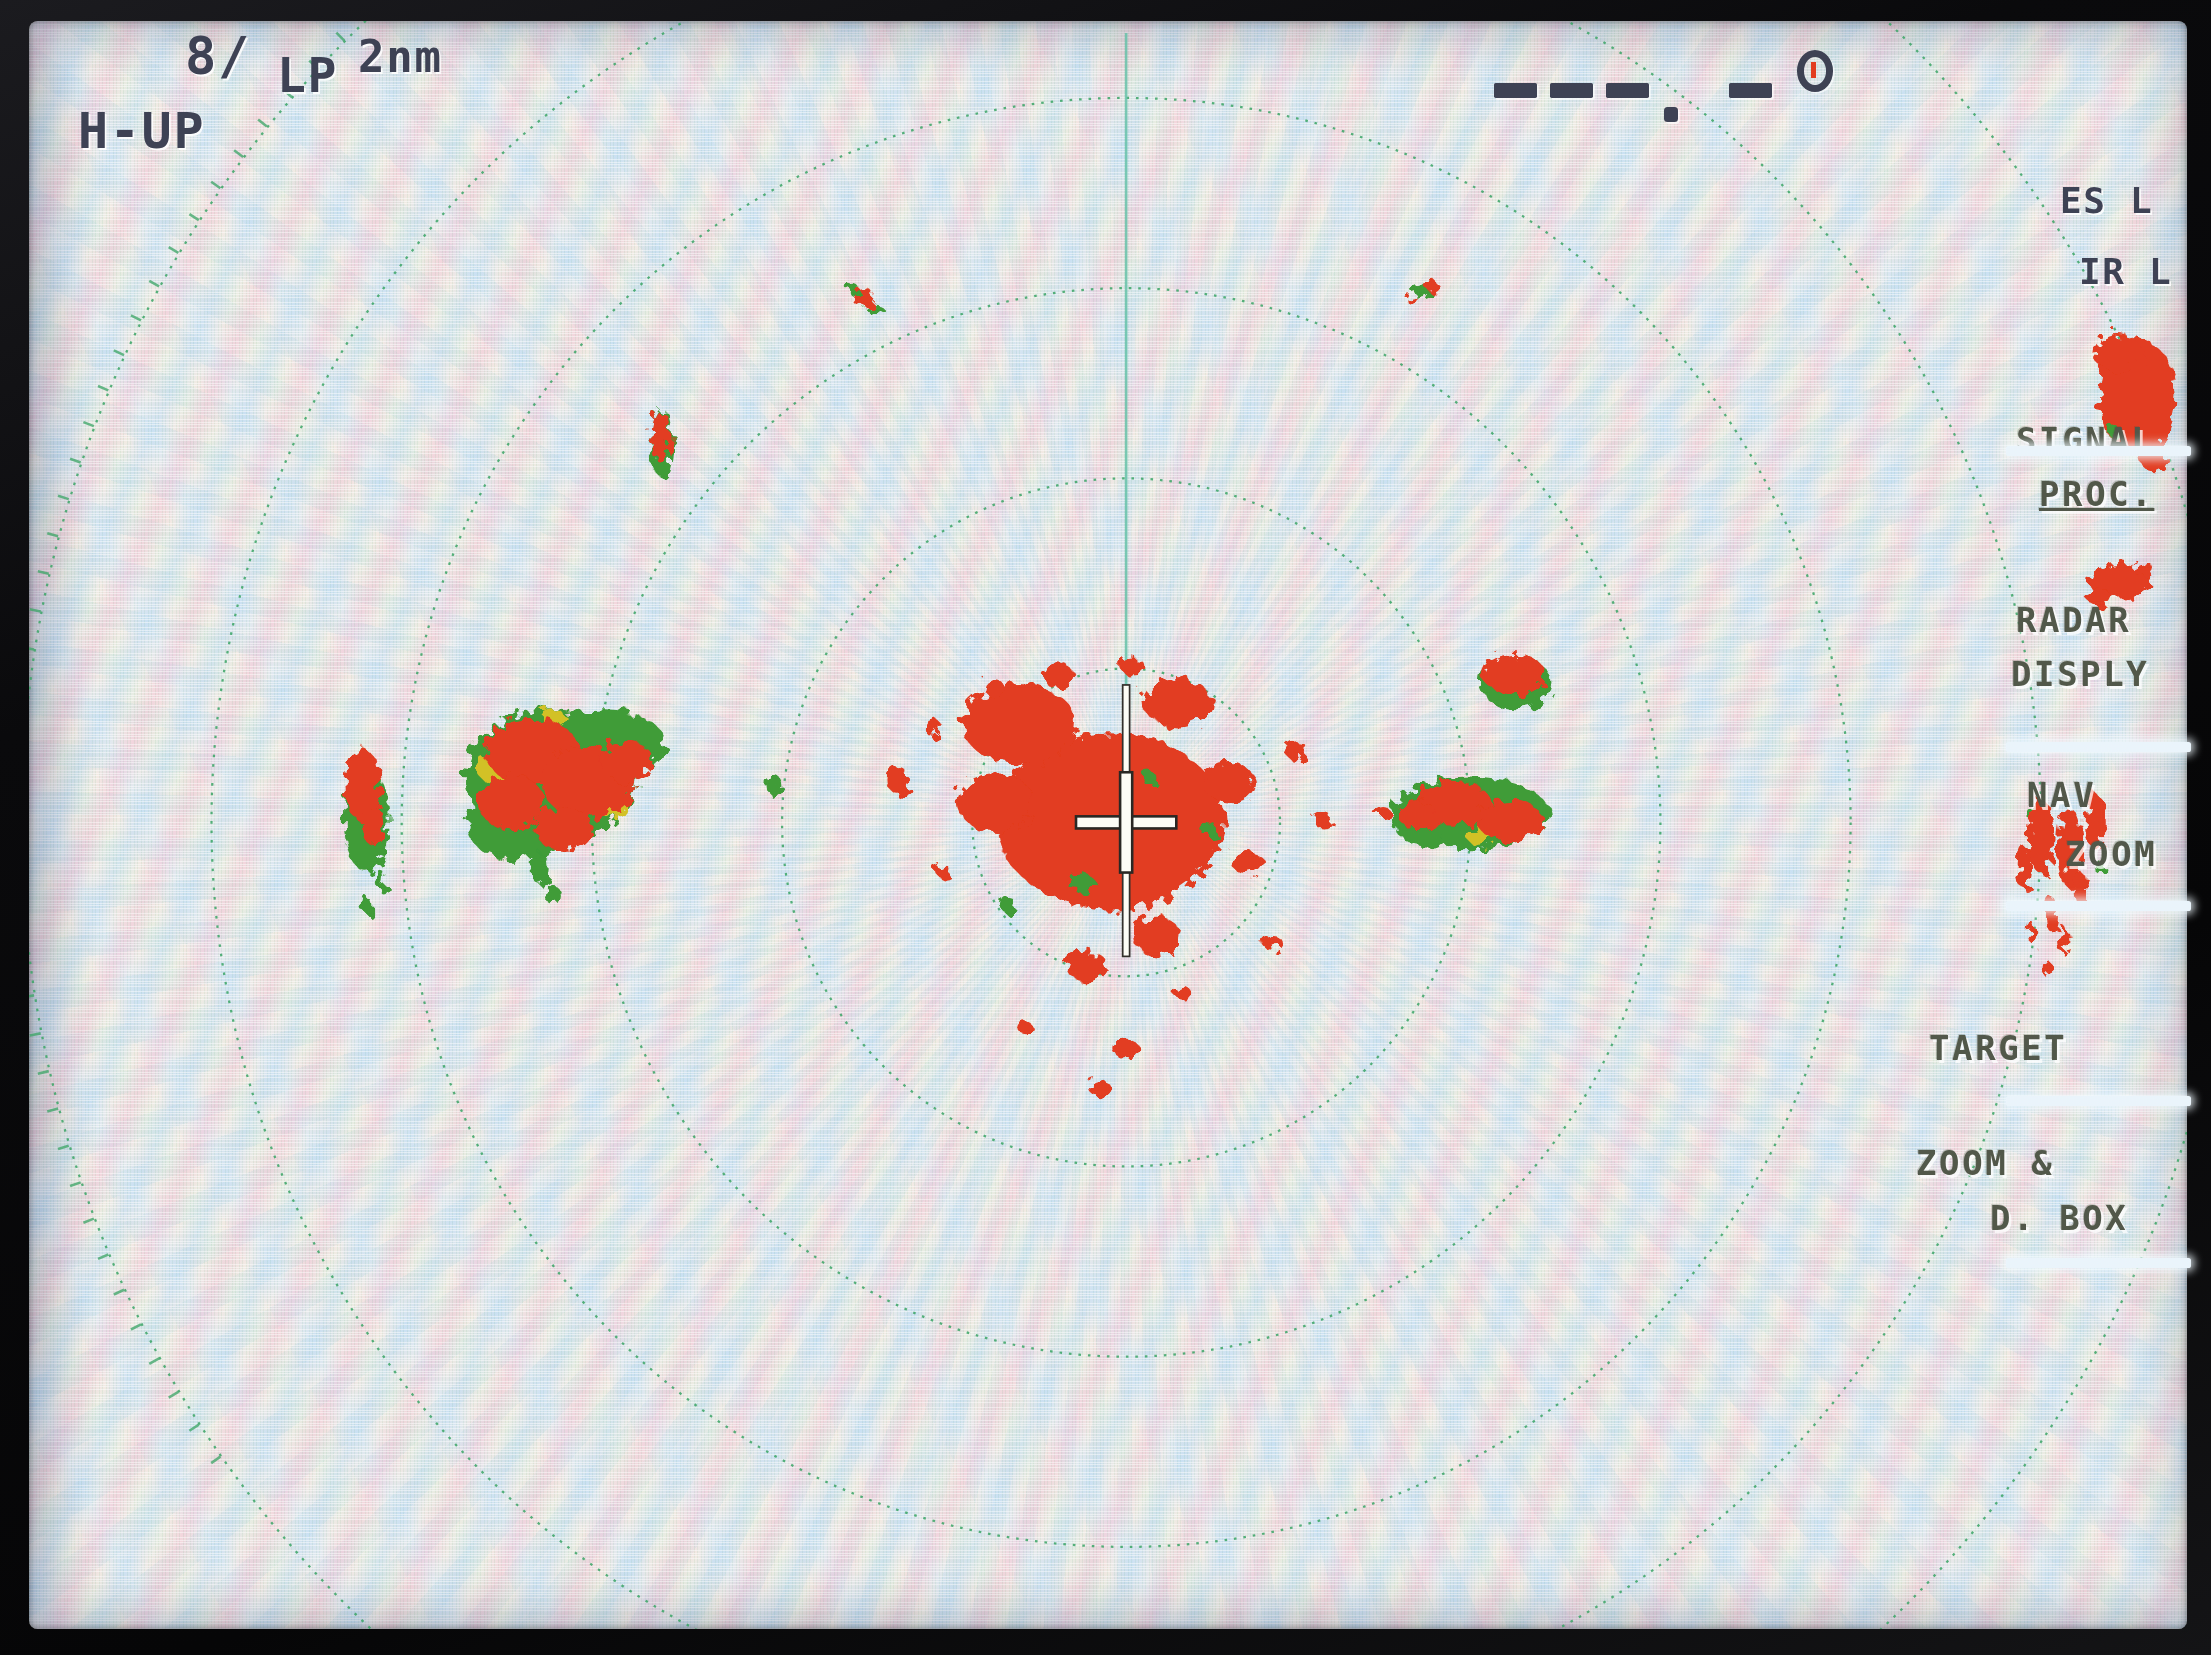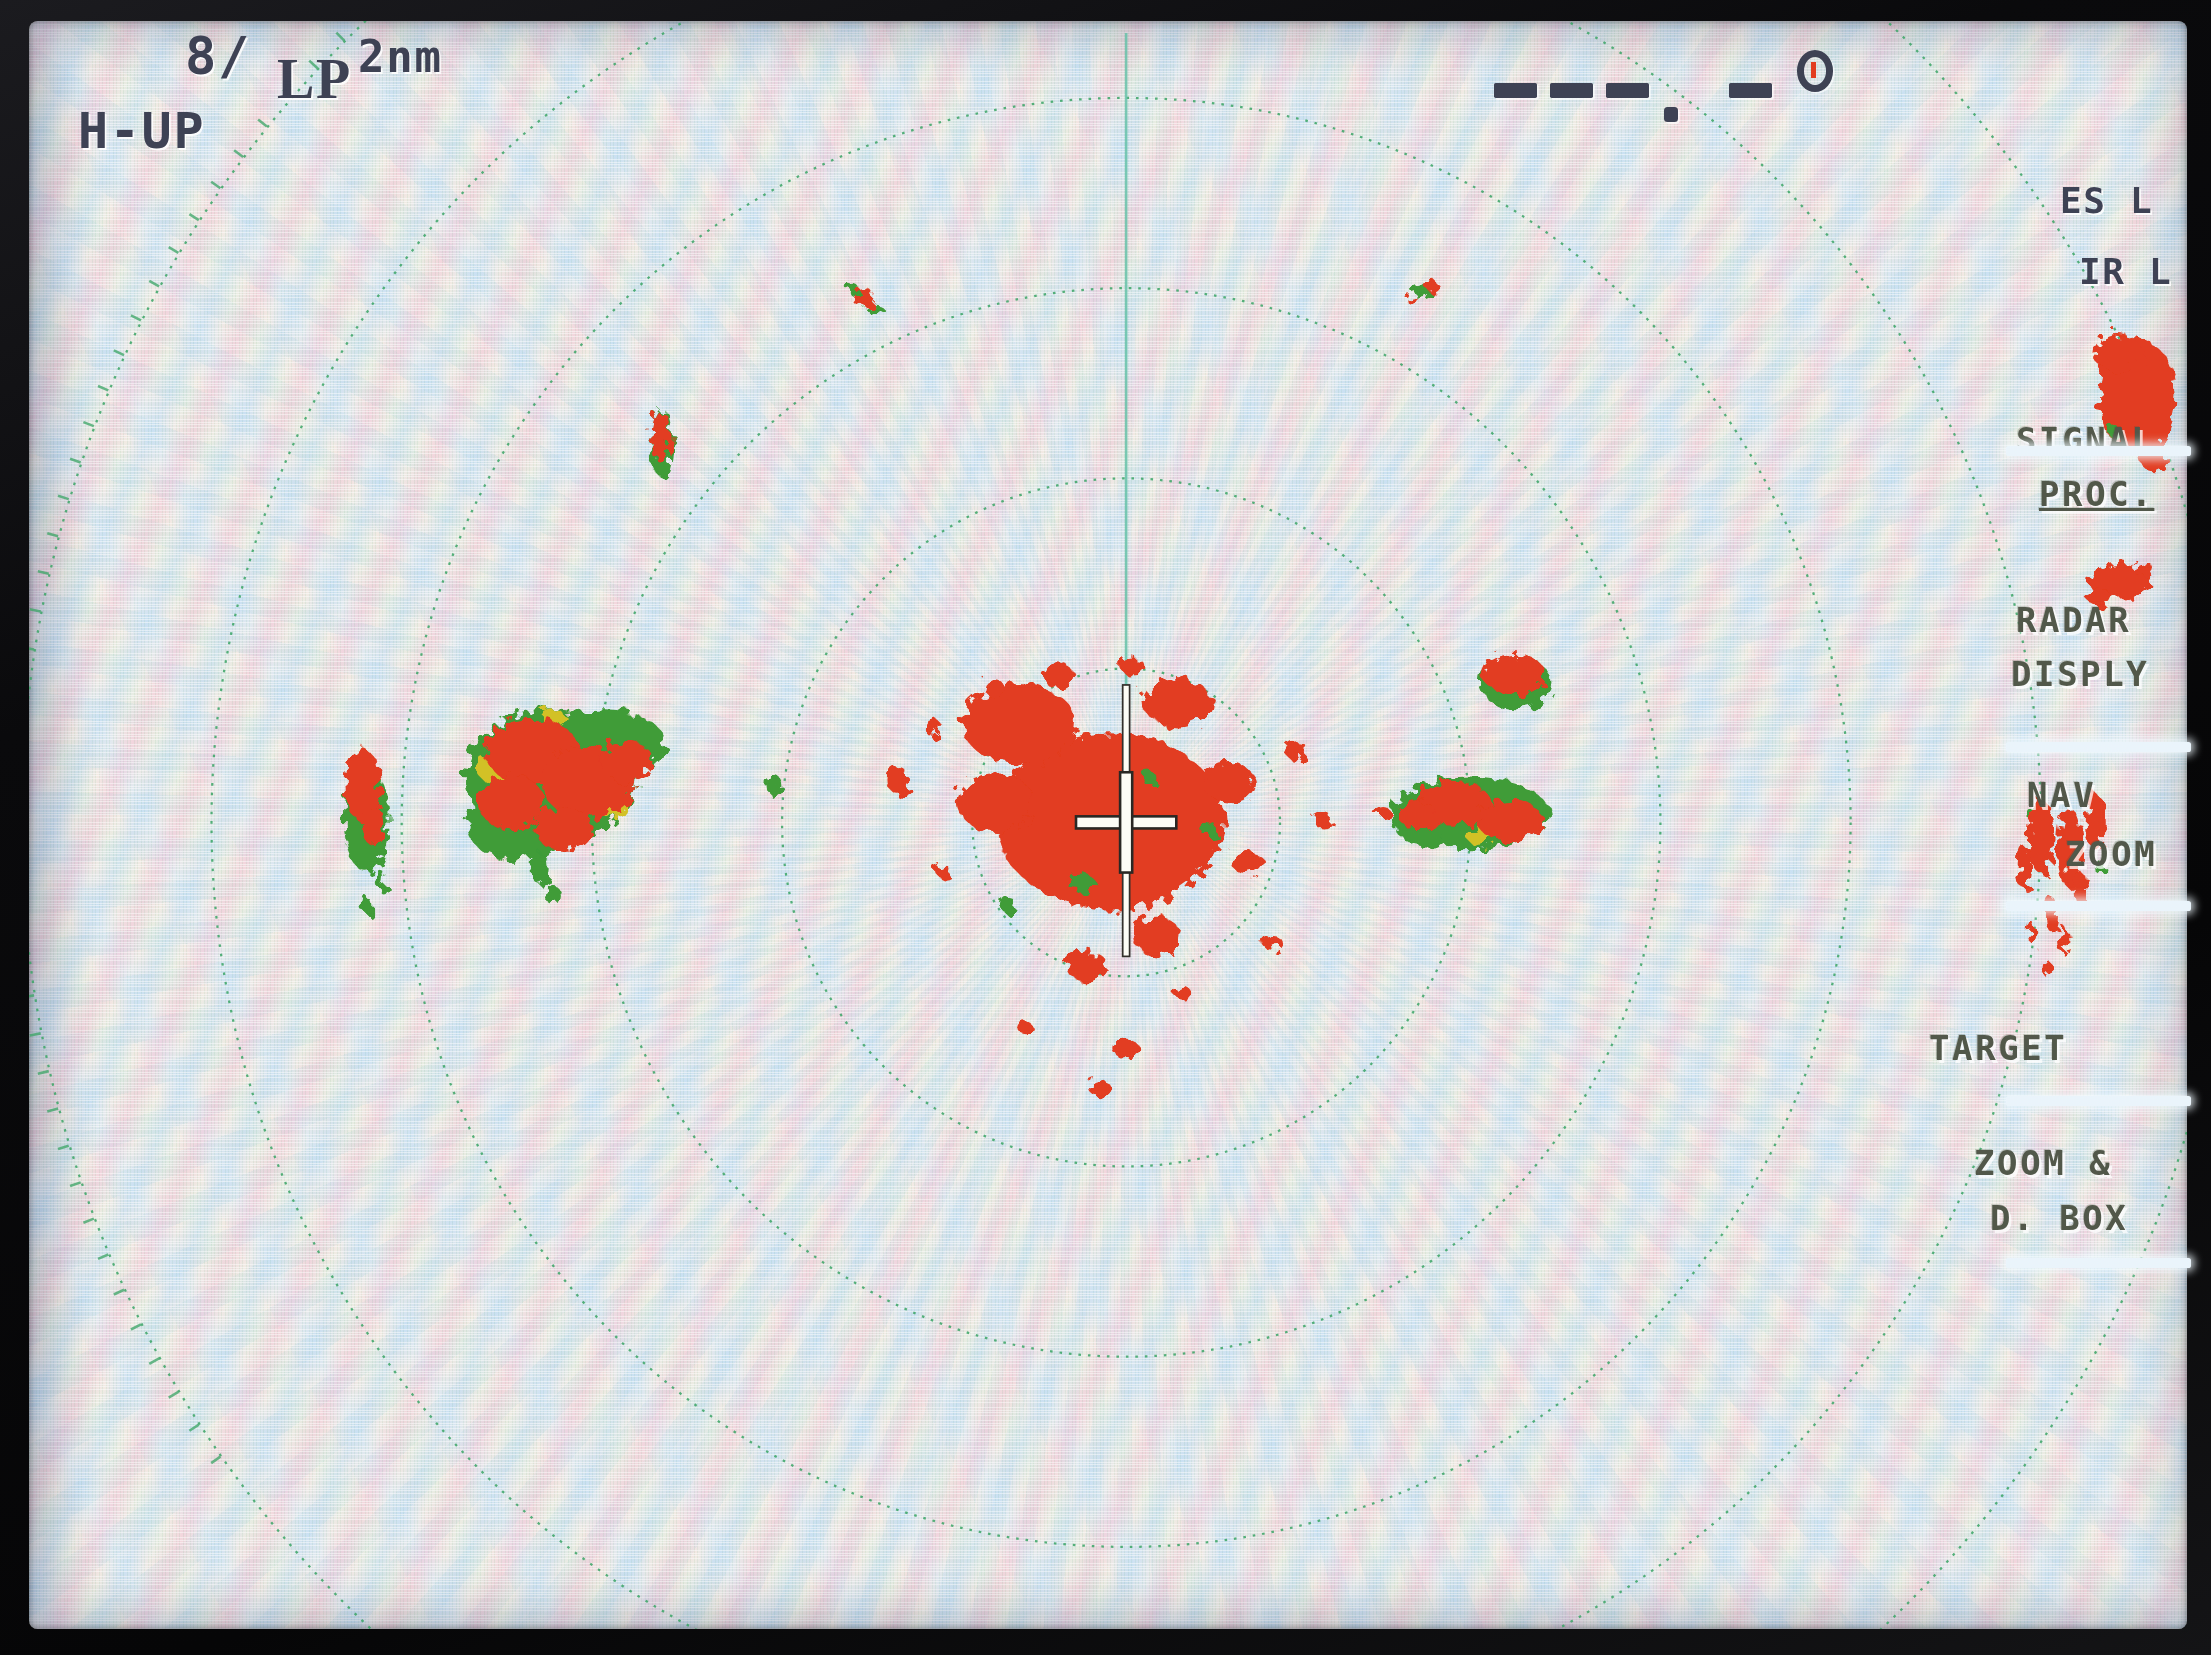--- a/index.html
+++ b/index.html
@@ -189,21 +189,21 @@
         <ellipse cx="2368" cy="1120" rx="5" ry="10" class="ret-r"></ellipse>
       </g>
       <rect x="1299" y="792" width="8" height="314" class="stem"></rect>
       <rect x="1245" y="944" width="116" height="14" class="xbar"></rect>
       <rect x="1296" y="893" width="14" height="116" class="xbar"></rect>
     </svg>
 </div>
 
 <div class="overlay">
   <div class="txt" style="left:185px;top:26px;font-size:52px;">8/</div>
-  <div class="txt" style="left:277px;top:47px;font-size:56px;font-family:Liberation Serif, serif;">LP</div>
+  <div class="txt" style="left:277px;top:47px;font-size:48px;">LP</div>
   <div class="txt" style="left:358px;top:31px;font-size:44px;">2nm</div>
   <div class="txt" style="left:78px;top:102px;font-size:50px;">H-UP</div>
 
   <div class="hr" aria-label="– – –. –°">
     <div class="dash"></div>
     <div class="dash"></div>
     <div class="dash"></div>
     <div class="dot"></div>
     <div class="dash dash4"></div>
     <div class="deg">
@@ -214,21 +214,21 @@
   <div class="txt" style="left:2060px;top:180px;font-size:36px;">ES L</div>
   <div class="txt" style="left:2067px;top:251px;font-size:36px;margin-left:12px;">IR L</div>
 
   <div class="menu-txt" style="left:2016px;top:420px;">SIGNAL</div>
   <div class="menu-txt" style="left:2039px;top:474px;text-decoration:underline;">PROC.</div>
   <div class="menu-txt" style="left:2016px;top:600px;">RADAR</div>
   <div class="menu-txt" style="left:2011px;top:654px;">DISPLY</div>
   <div class="menu-txt" style="left:2027px;top:775px;">NAV</div>
   <div class="menu-txt" style="left:2065px;top:834px;">ZOOM</div>
   <div class="menu-txt" style="left:1929px;top:982px;margin-top:46px;">TARGET</div>
-  <div class="menu-txt" style="left:1974px;top:1143px;text-align:center;">ZOOM &amp;</div>
+  <div class="menu-txt" style="left:1916px;top:1143px;text-align:center;">ZOOM &amp;</div>
   <div class="menu-txt" style="left:1990px;top:1198px;">D. BOX</div>
 <div class="sep" style="top: 446px;"></div>
     <div class="sep" style="top: 742px;"></div>
     <div class="sep" style="top: 901px;"></div>
     <div class="sep" style="top: 1096px;"></div>
     <div class="sep" style="top: 1258px;"></div>
   </div>
 
 
 </body></html>

